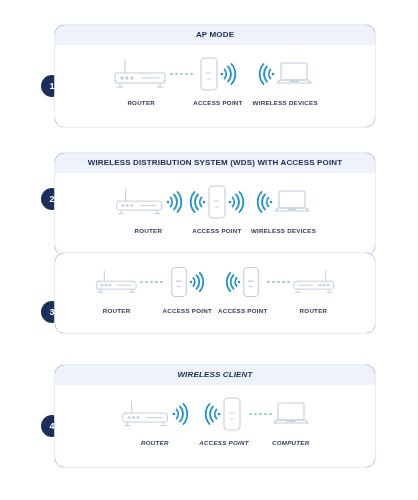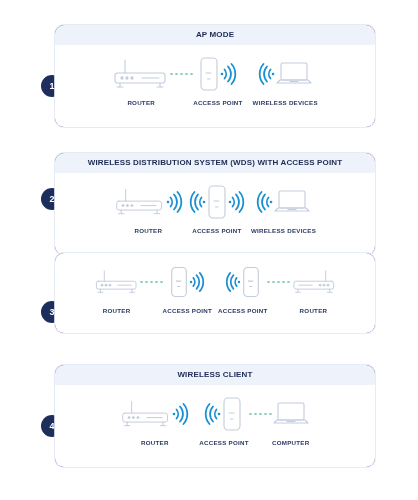--- a/index.html
+++ b/index.html
@@ -410,21 +410,21 @@
             <div class="node-label">ROUTER</div>
           </div>
 
         </div>
       </div>
     </div>
   </div>
 
   <div class="mode-row" style="top:365px;">
     <div class="step-badge" style="top:50px;">4</div>
-    <div class="panel" style="top:0;">
+    <div class="panel" style="top:0;font-style:italic;">
       <div class="panel-header">WIRELESS CLIENT</div>
       <div class="panel-body" style="height:82px;">
         <div class="device-strip">
 
           <div class="node">
             <div class="node-art">
               <span>
                 <svg width="52" height="34" viewBox="0 0 58 34" fill="none" stroke="#c3ccdb" stroke-width="1.1" stroke-linecap="round" stroke-linejoin="round">
                   <line x1="13" y1="3" x2="13" y2="16"></line>
                   <rect x="3" y="16" width="50" height="10" rx="2.5"></rect>

